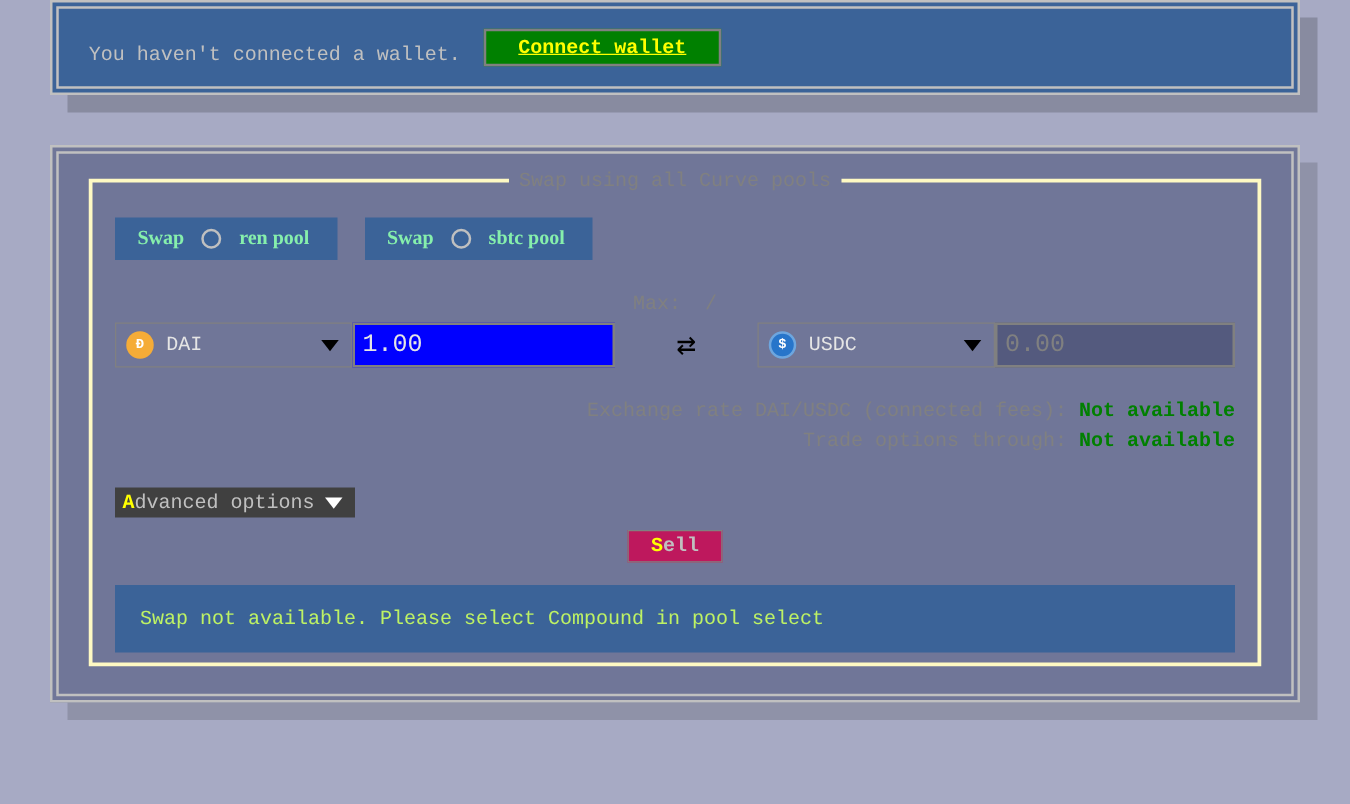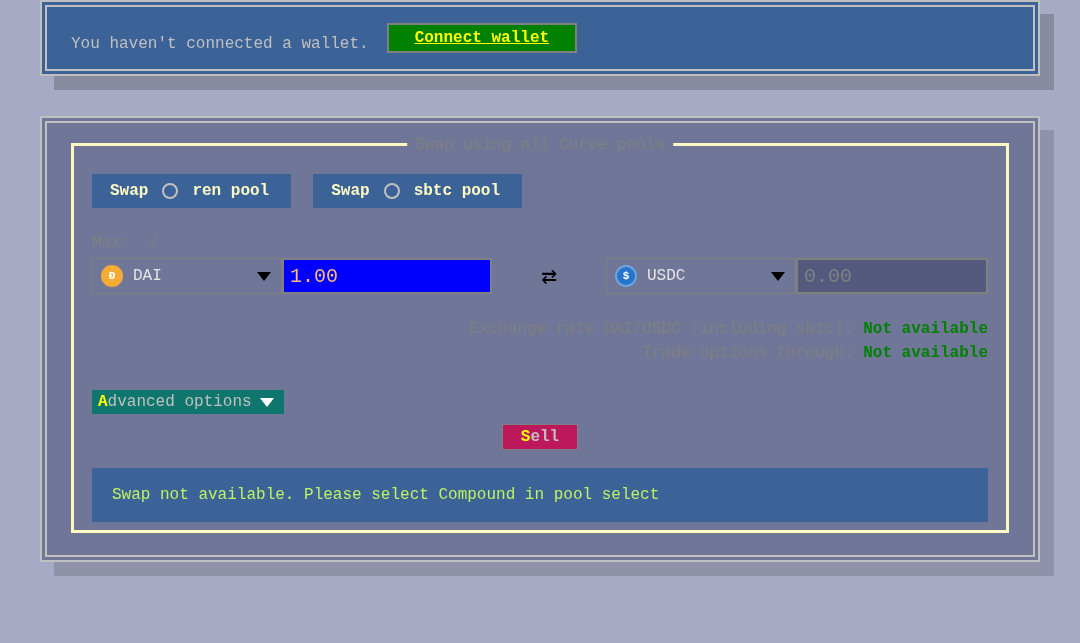--- a/index.html
+++ b/index.html
@@ -84,41 +84,42 @@
   }
 
   
   .pool-buttons {
     display: flex;
     gap: 22px;
     margin-bottom: 26px;
   }
   .pool-btn {
     background: #3b6398;
-    color: #fef9c3;
+    color: #86efac;
     border: none;
     height: 34px;
     display: flex;
     align-items: center;
     gap: 14px;
     padding: 0 22px 0 18px;
-    font-family: Liberation Mono, monospace;
+    font-family: Liberation Serif, serif;
     font-size: inherit;
     font-weight: bold;
     cursor: pointer;
   }
   .radio {
     width: 16px; height: 16px;
     border: 2px solid #c0c0c0;
     border-radius: 50%;
     display: inline-block;
   }
 
   
   .max-row {
+    text-align: center;
     color: #808080;
     margin-bottom: 6px;
     white-space: pre;
   }
   .swap-row {
     display: flex;
     align-items: center;
     justify-content: space-between;
     gap: 12px;
     margin-bottom: 26px;
@@ -149,21 +150,21 @@
   .caret {
     width: 0; height: 0;
     border-left: 7px solid transparent;
     border-right: 7px solid transparent;
     border-top: 9px solid #000;
   }
   .amount-in {
     background: #0000ff;
     border: 2px solid #808080;
     height: 36px;
-    color: #fdba74;
+    color: #e5e5e5;
     font-family: inherit;
     font-size: 20px;
     padding: 0 6px;
     width: 210px;
     outline: none;
   }
   .amount-out {
     background: #545a7e;
     border: 2px solid #808080;
     height: 36px;
@@ -184,21 +185,21 @@
   
   .info-line {
     text-align: right;
     color: #808080;
     margin: 6px 0;
   }
   .green { color: #008000; font-weight: bold; }
 
   
   .adv-btn {
-    background: #0f766e;
+    background: #404040;
     color: #c0c0c0;
     border: none;
     font-family: inherit;
     font-size: inherit;
     padding: 3px 10px 3px 6px;
     margin-top: 22px;
     cursor: pointer;
     display: inline-flex;
     align-items: center;
     gap: 8px;
@@ -285,21 +286,21 @@
             <span class="coin-icon coin-usdc">$</span>
             <span class="token-name">USDC</span>
             <span class="caret"></span>
           </div>
           <input class="amount-out" value="0.00" style="">
         </div>
       </div>
 
       
       <div class="info-line">
-        <span>Exchange rate DAI/USDC  (including sbtc):</span>
+        <span>Exchange rate DAI/USDC  (connected fees):</span>
         <span class="green">Not available</span>
       </div>
       <div class="info-line">
         <span>Trade options through:</span>
         <span class="green">Not available</span>
       </div>
 
       
       <button class="adv-btn">
         <span><span class="hot">A</span><span>dvanced options</span></span>

